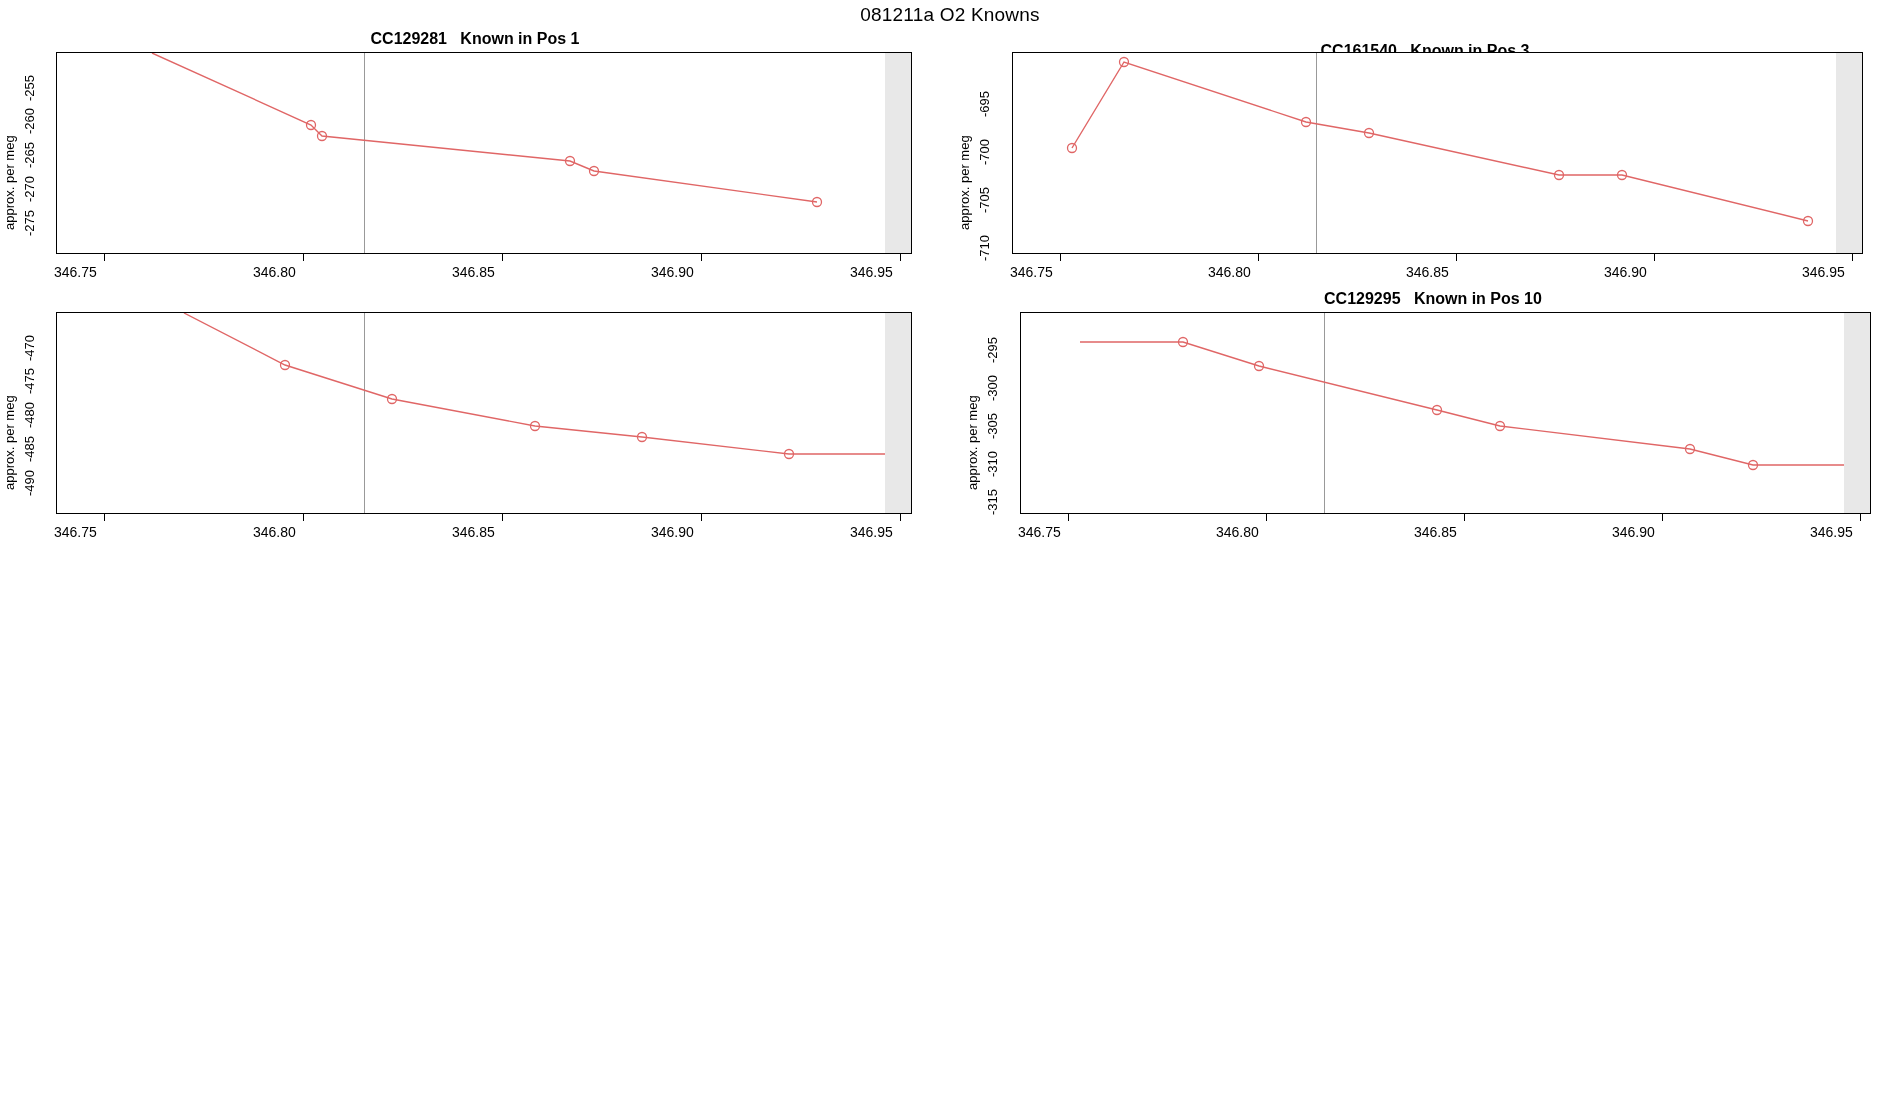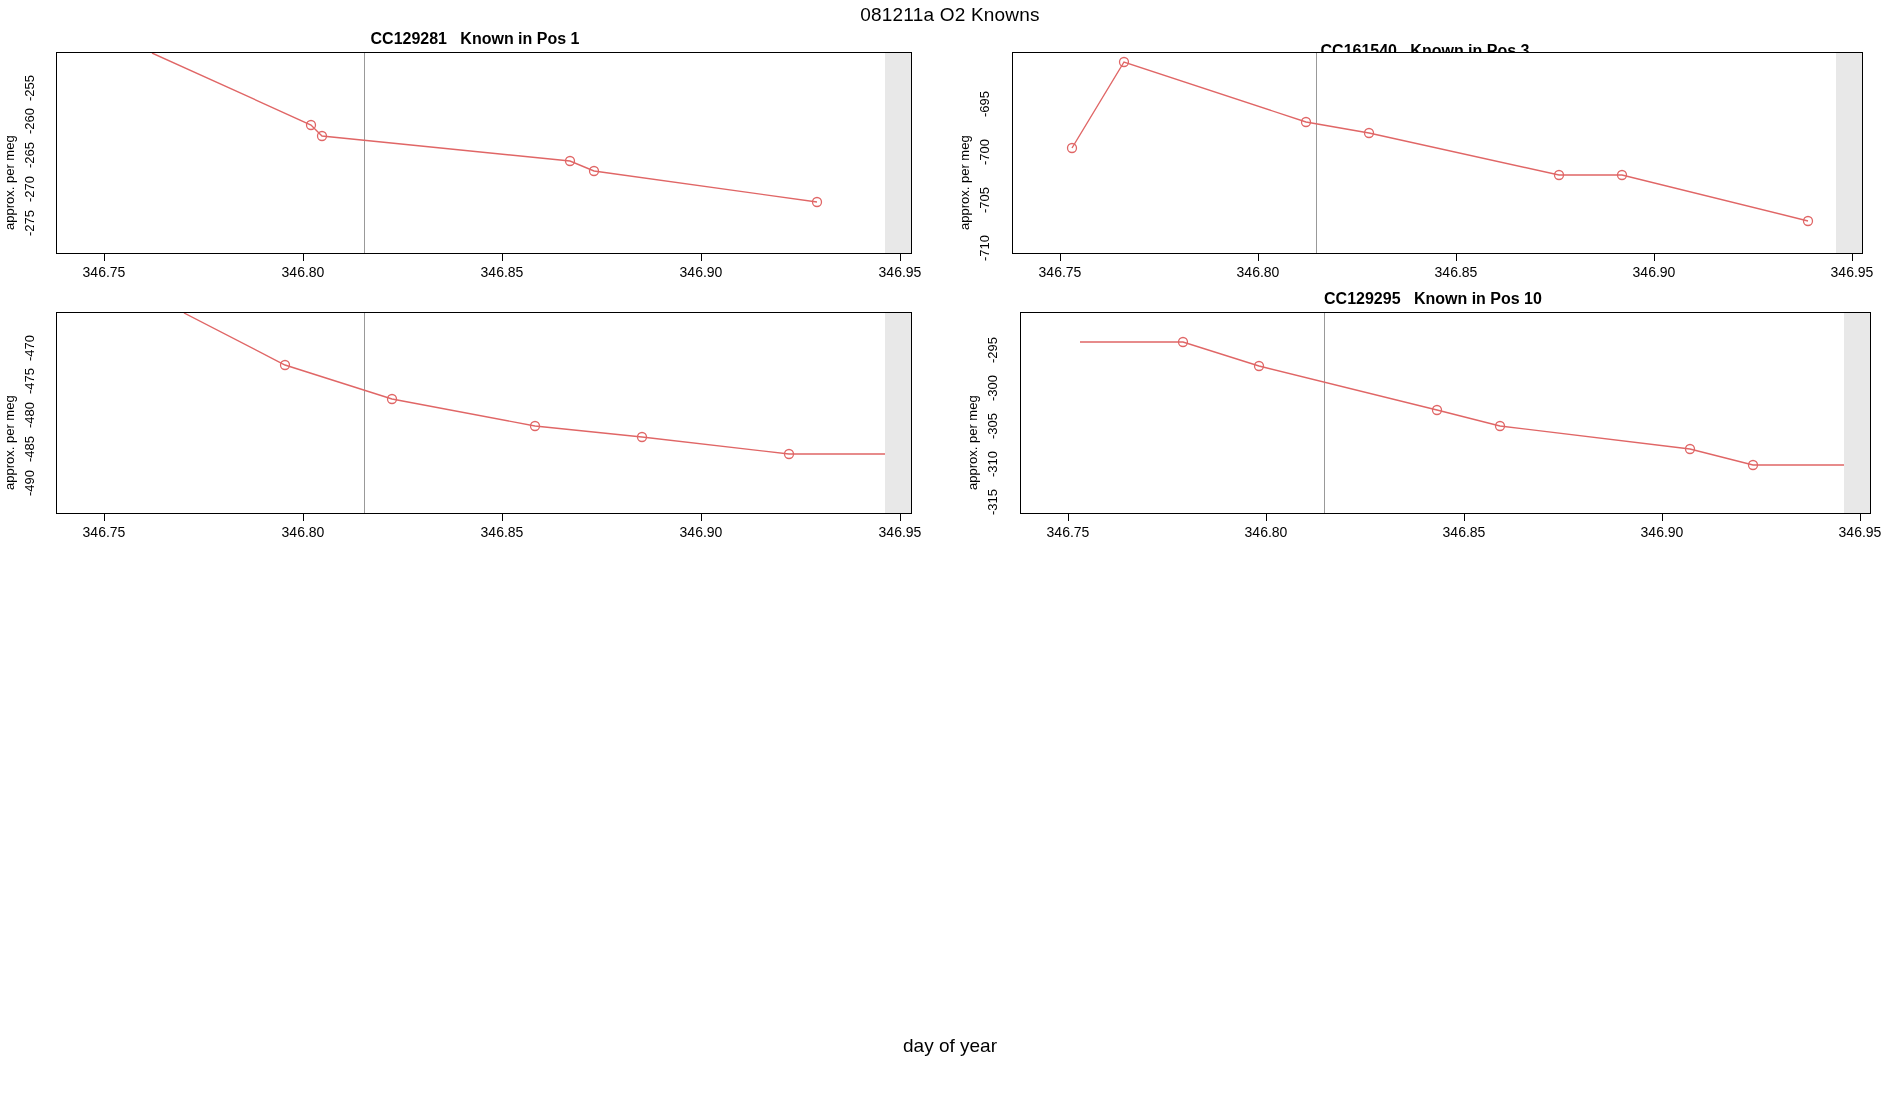--- a/index.html
+++ b/index.html
@@ -79,21 +79,21 @@
     writing-mode: vertical-rl;
     transform: rotate(180deg);
     white-space: nowrap;
     text-align: center;
   }
   .xtick-label {
     position: absolute;
     font-size: 14px;
     font-family: "Liberation Sans", sans-serif;
     white-space: nowrap;
-    text-align: center;
+    text-align: left;
   }
   .tickmark {
     position: absolute;
     background: #000000;
     width: 1px;
   }
   .xlab-global {
     position: absolute;
     top: 1035px;
     left: 0;
@@ -242,15 +242,14 @@
     <div class="tickmark" style="left:506px; top:224px; height:7px;"></div>
     <div class="tickmark" style="left:704px; top:224px; height:7px;"></div>
     <div class="tickmark" style="left:902px; top:224px; height:7px;"></div>
     <div class="xtick-label" style="left:60px; top:234px; width:100px;">346.75</div>
     <div class="xtick-label" style="left:258px; top:234px; width:100px;">346.80</div>
     <div class="xtick-label" style="left:456px; top:234px; width:100px;">346.85</div>
     <div class="xtick-label" style="left:654px; top:234px; width:100px;">346.90</div>
     <div class="xtick-label" style="left:852px; top:234px; width:100px;">346.95</div>
   </div>
 
-  <div class="xlab-global">day of year</div>
 
 </div>
 
 </body></html>

